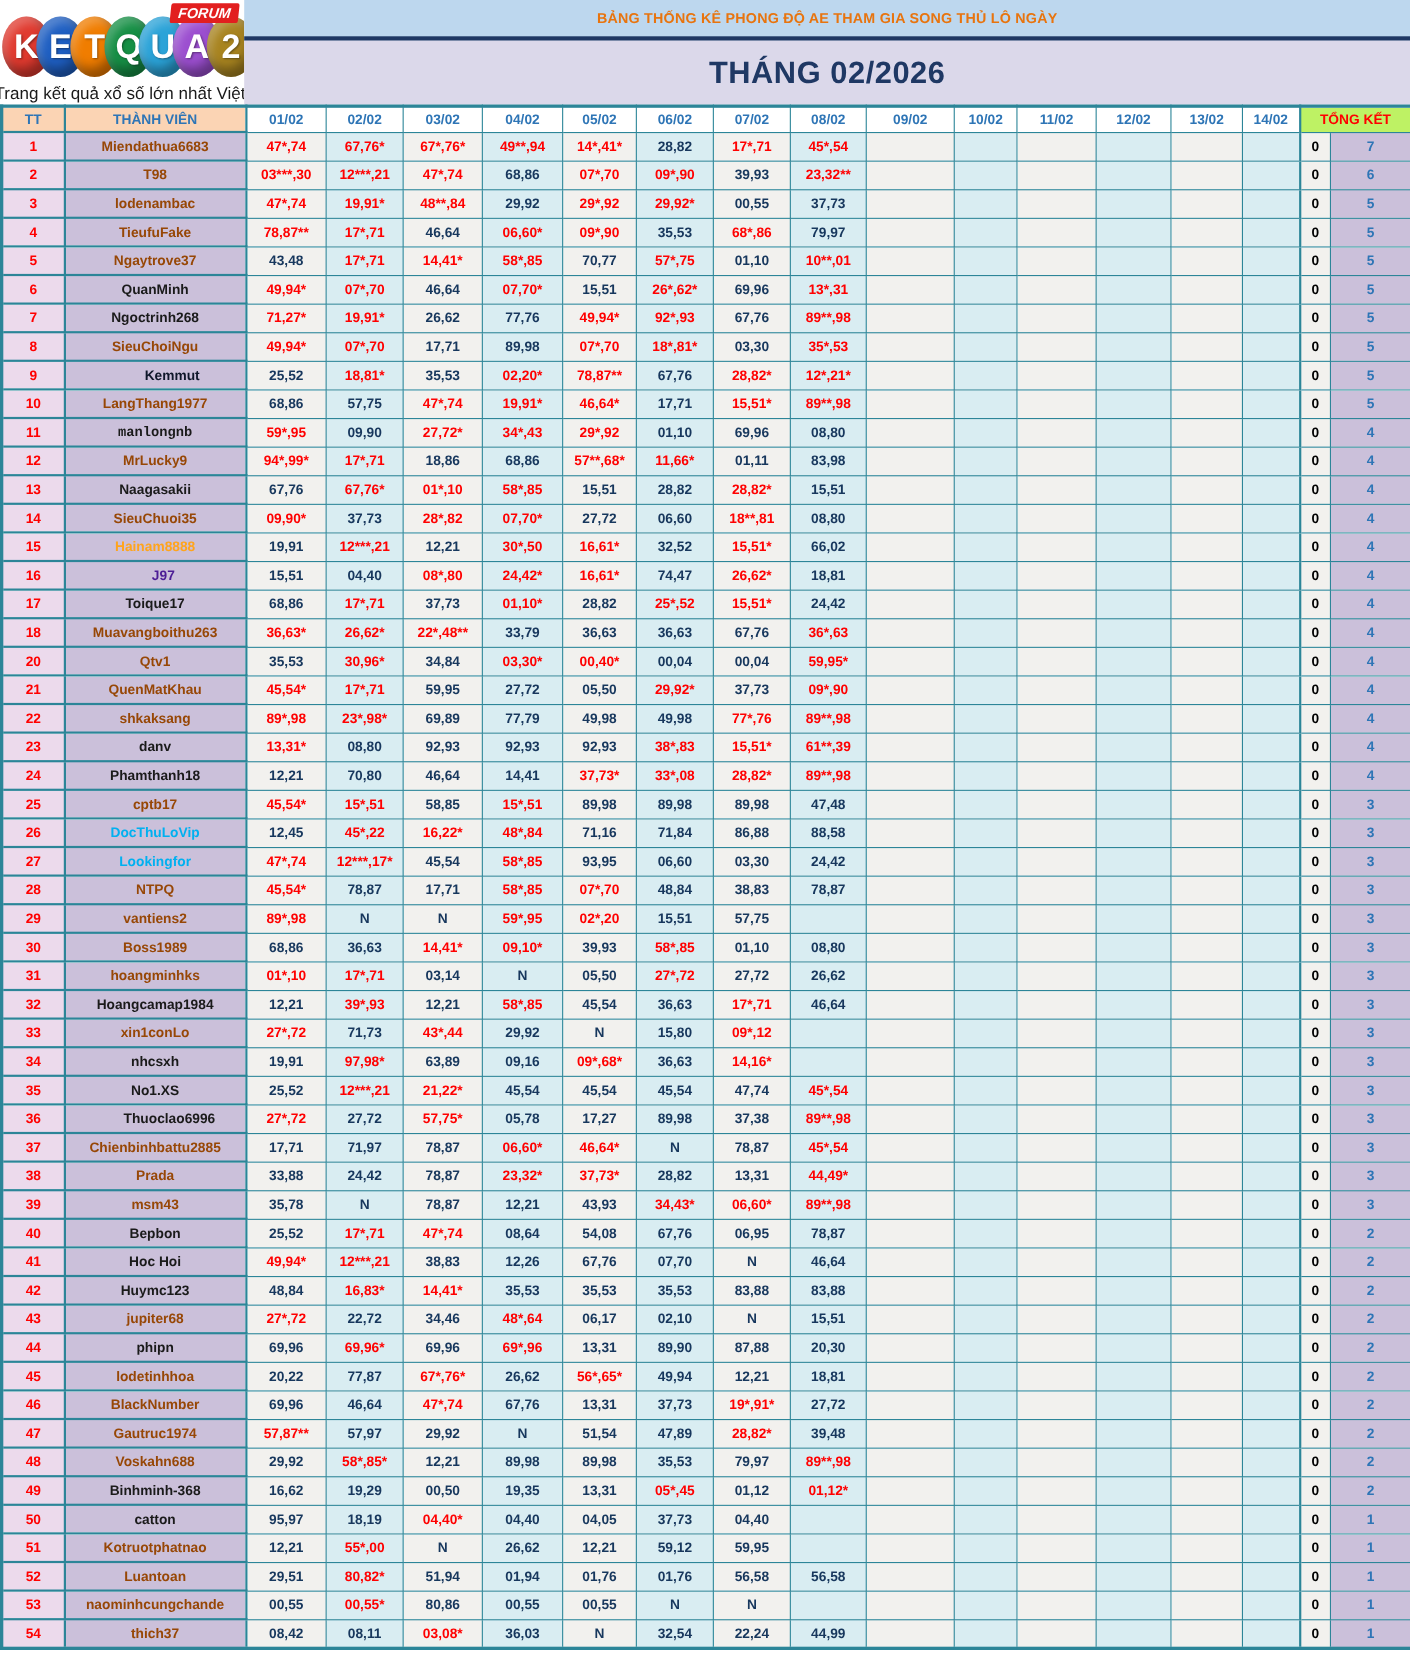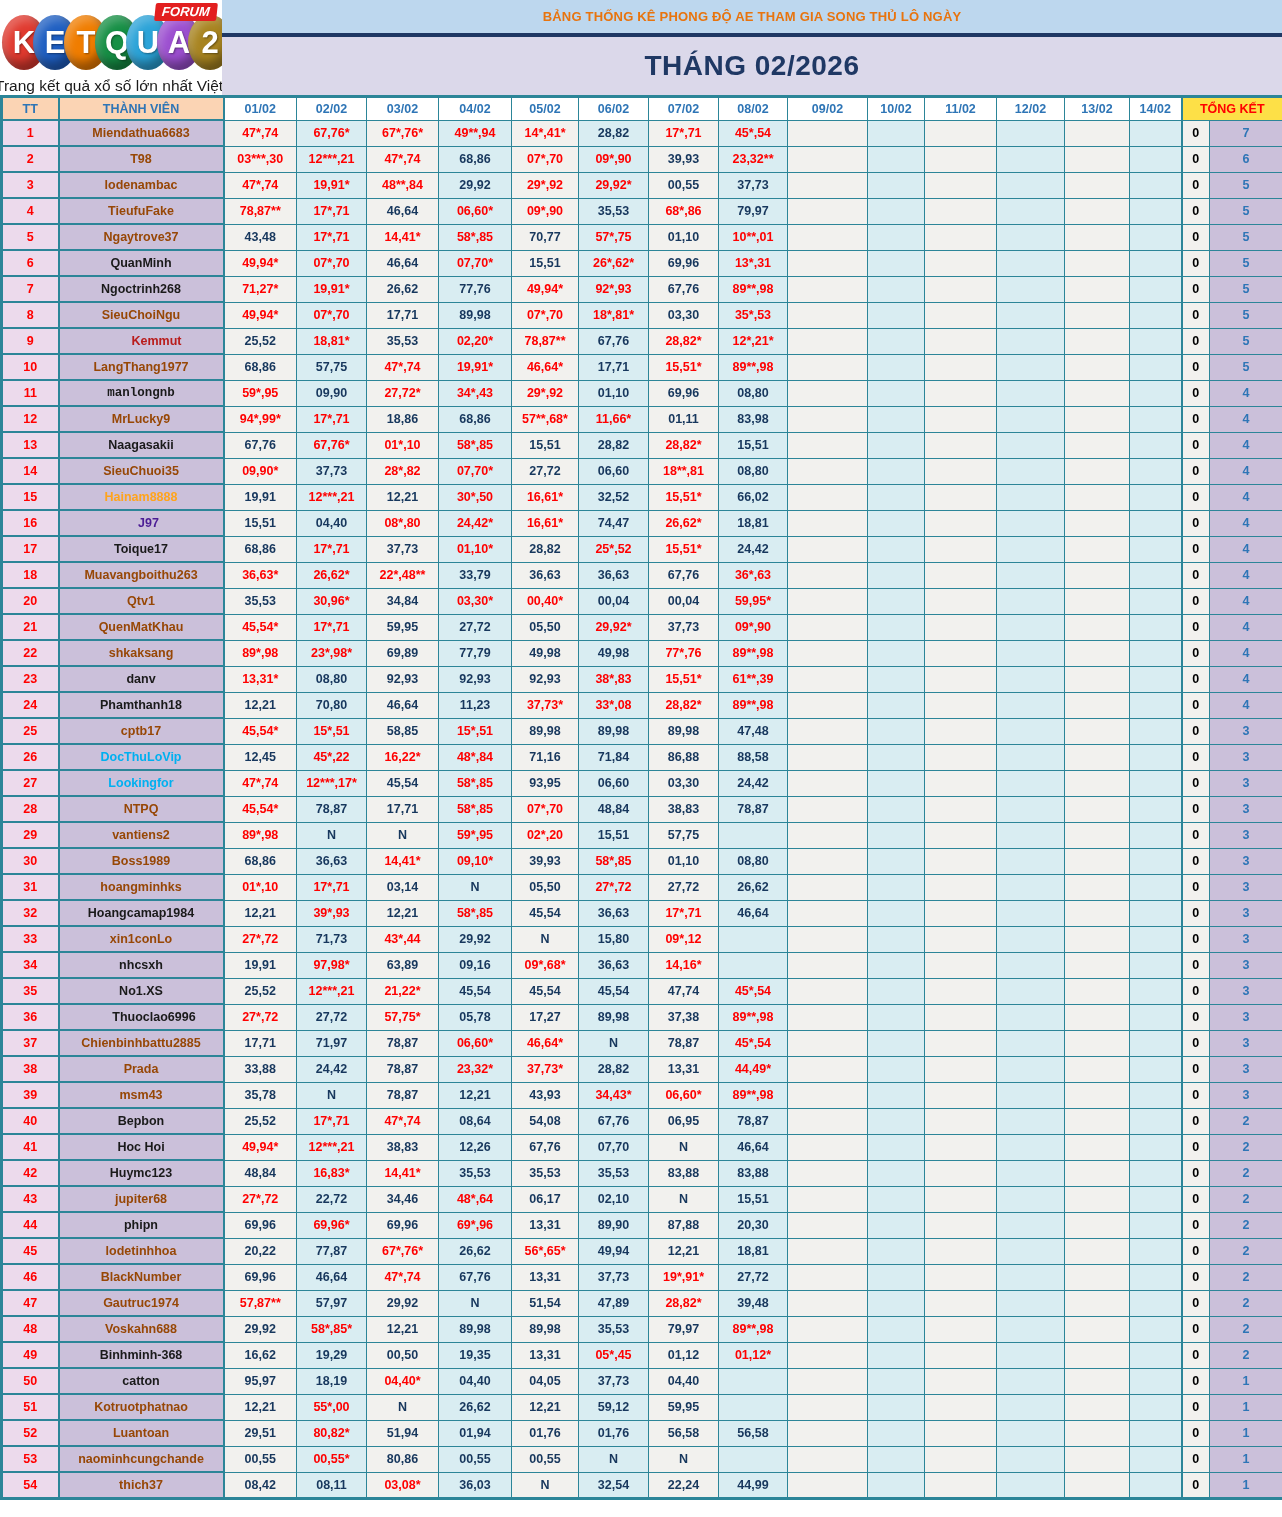--- a/index.html
+++ b/index.html
@@ -26,21 +26,21 @@
 
   
   table{position:absolute;left:0;top:95px;width:1282px;border-collapse:collapse;table-layout:fixed;
         border:3px solid #2C8598;}
   th,td{border:1px solid #2C8598;padding:0;text-align:center;overflow:hidden;white-space:nowrap;
         font-weight:bold;}
   thead th{height:21px;font-size:12.5px;}
   tbody td{height:24px;font-size:12.5px;}
   .h-peach{background:#FBD4B4;color:#2E75B6;border-width:2px;}
   .h-date{background:#ffffff;color:#2E75B6;}
-  .h-tk{background:#fde047;color:#FF0000;border-left-width:2px;}
+  .h-tk{background:#bef264;color:#FF0000;border-left-width:2px;}
   td.tt{background:#ECDAEC;color:#FF0000;border-width:2px;}
   td.name{background:#CBC0DA;border-width:2px;}
   td.c0{background:#F2F1EE;}
   td.c1{background:#D9EDF2;}
   td.red{color:#FF0000;}
   td.navy{color:#17375D;}
   td.zero{background:#F2F1EE;color:#000;border-left-width:2px;}
   td.total{background:#CBC0DA;color:#2E75B6;}
 </style>
 </head>
@@ -268,21 +268,21 @@
           <td class="c1"></td>
           <td class="c0"></td>
           <td class="c1"></td>
           <td class="c0"></td>
           <td class="c1"></td>
           <td class="zero">0</td>
           <td class="total">5</td>
         </tr>
         <tr>
           <td class="tt">9</td>
-          <td class="name" style="color: #b91c1c; padding-left: 31px;">Kemmut</td>
+          <td class="name" style="color: #0f172a; padding-left: 31px;">Kemmut</td>
           <td class="c0 navy">25,52</td>
           <td class="c1 red">18,81*</td>
           <td class="c0 navy">35,53</td>
           <td class="c1 red">02,20*</td>
           <td class="c0 red">78,87**</td>
           <td class="c1 navy">67,76</td>
           <td class="c0 red">28,82*</td>
           <td class="c1 red">12*,21*</td>
           <td class="c0"></td>
           <td class="c1"></td>
@@ -552,21 +552,21 @@
           <td class="c1"></td>
           <td class="zero">0</td>
           <td class="total">4</td>
         </tr>
         <tr>
           <td class="tt">24</td>
           <td class="name" style="color: rgb(26, 26, 26);">Phamthanh18</td>
           <td class="c0 navy">12,21</td>
           <td class="c1 navy">70,80</td>
           <td class="c0 navy">46,64</td>
-          <td class="c1 navy">11,23</td>
+          <td class="c1 navy">14,41</td>
           <td class="c0 red">37,73*</td>
           <td class="c1 red">33*,08</td>
           <td class="c0 red">28,82*</td>
           <td class="c1 red">89**,98</td>
           <td class="c0"></td>
           <td class="c1"></td>
           <td class="c0"></td>
           <td class="c1"></td>
           <td class="c0"></td>
           <td class="c1"></td>

